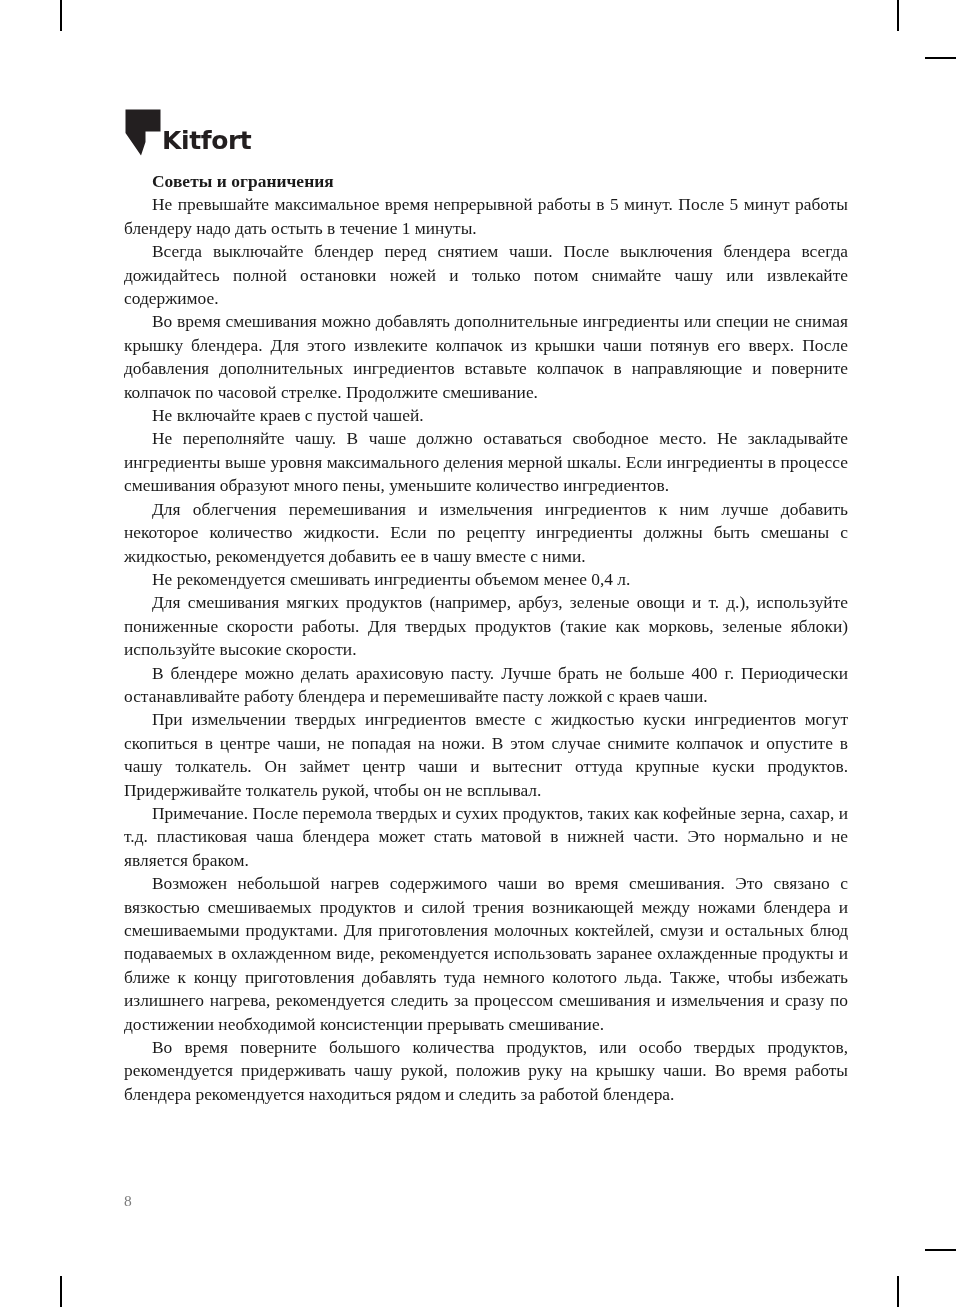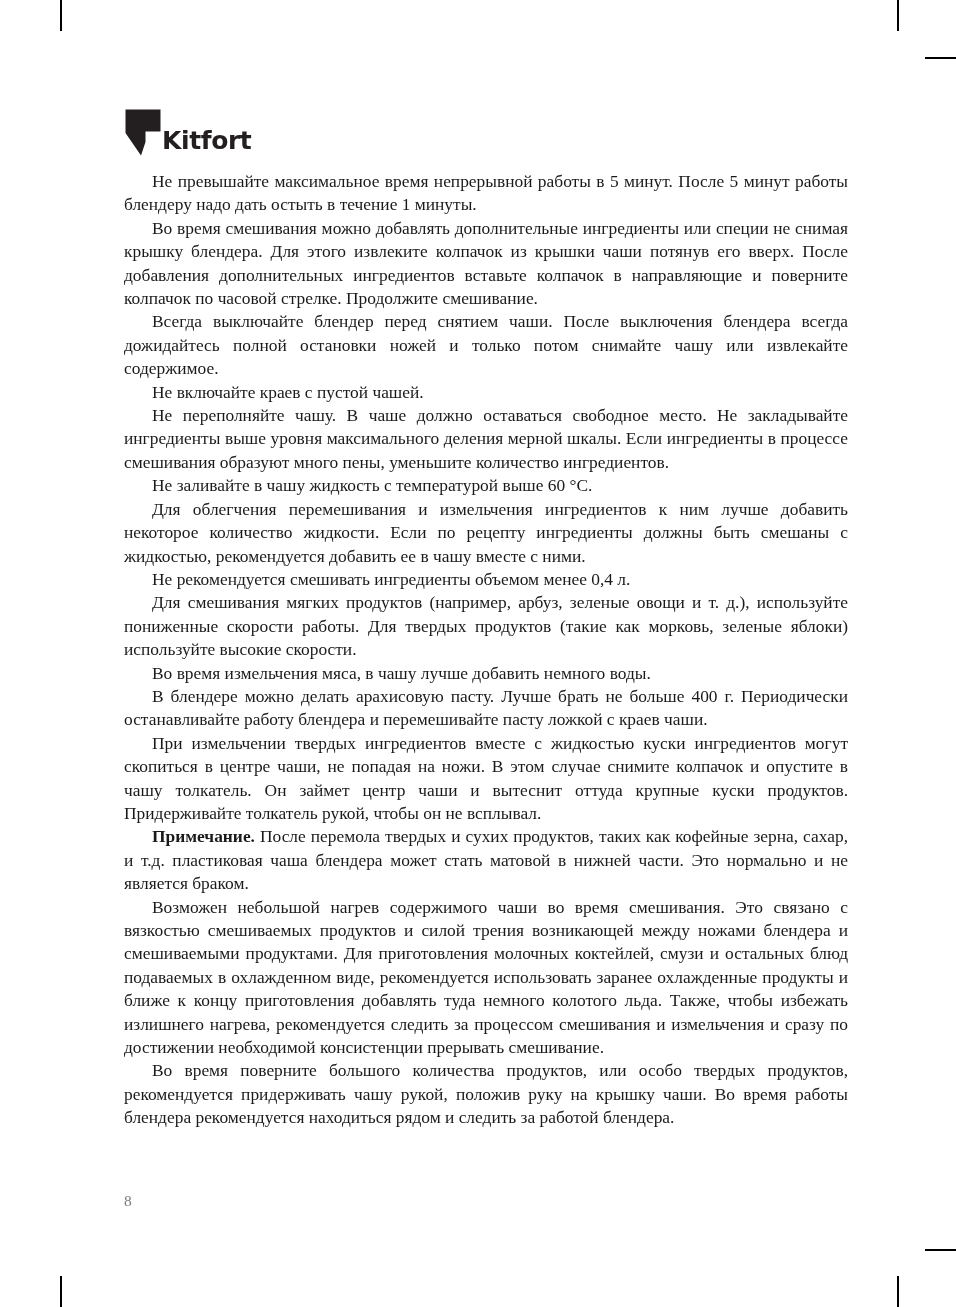--- a/index.html
+++ b/index.html
@@ -83,21 +83,21 @@
 
   p.para {
     margin: 0;
     padding: 0;
     text-indent: 28px;
     text-align: justify;
     text-justify: inter-word;
     line-height: 1.345;
     hyphens: manual;
   }
-  p.para b { font-weight: bold; }
+  p.para b { font-weight: normal; }
 
   
 
   
   .page-number {
     position: absolute;
     left: 124px;
     top: 1192px;
     font-size: 15.5px;
     color: #7b7b7b;
@@ -122,31 +122,30 @@
       <span class="brand-mark">
         <svg width="36" height="47" viewBox="0 0 36 47" xmlns="http://www.w3.org/2000/svg">
           <path d="M0.5 0.5 H35.5 V22.5 H20.5 V33.0 L16.0 46.5 L0.5 24.0 Z" fill="#231f20"></path>
         </svg>
       </span>
       <span class="brand-name">Kitfort</span>
     </div>
 
     <div class="doc-body">
 
+      <h2 class="section-heading">Советы и ограничения</h2>
 
       <p class="para">Не превышайте максимальное время непрерывной работы в 5 минут. После 5 минут работы блендеру надо дать остыть в течение 1 минуты.</p>
+      <p class="para">Всегда выключайте блендер перед снятием чаши. После выключения блендера всегда дожидайтесь полной остановки ножей и только потом снимайте чашу или извлекайте содержимое.</p>
       <p class="para">Во время смешивания можно добавлять дополнительные ингредиенты или специи не снимая крышку блендера. Для этого извлеките колпачок из крышки чаши потянув его вверх. После добавления дополнительных ингредиентов вставьте колпачок в направляющие и поверните колпачок по часовой стрелке. Продолжите смешивание.</p>
-      <p class="para">Всегда выключайте блендер перед снятием чаши. После выключения блендера всегда дожидайтесь полной остановки ножей и только потом снимайте чашу или извлекайте содержимое.</p>
       <p class="para">Не включайте краев с пустой чашей.</p>
       <p class="para">Не переполняйте чашу. В чаше должно оставаться свободное место. Не закладывайте ингредиенты выше уровня максимального деления мерной шкалы. Если ингредиенты в процессе смешивания образуют много пены, уменьшите количество ингредиентов.</p>
-      <p class="para">Не заливайте в чашу жидкость с температурой выше 60 °С.</p>
       <p class="para">Для облегчения перемешивания и измельчения ингредиентов к ним лучше добавить некоторое количество жидкости. Если по рецепту ингредиенты должны быть смешаны с жидкостью, рекомендуется добавить ее в чашу вместе с ними.</p>
       <p class="para">Не рекомендуется смешивать ингредиенты объемом менее 0,4 л.</p>
       <p class="para">Для смешивания мягких продуктов (например, арбуз, зеленые овощи и т. д.), используйте пониженные скорости работы. Для твердых продуктов (такие как морковь, зеленые яблоки) используйте высокие скорости.</p>
-      <p class="para">Во время измельчения мяса, в чашу лучше добавить немного воды.</p>
       <p class="para">В блендере можно делать арахисовую пасту. Лучше брать не больше 400 г. Периодически останавливайте работу блендера и перемешивайте пасту ложкой с краев чаши.</p>
       <p class="para">При измельчении твердых ингредиентов вместе с жидкостью куски ингредиентов могут скопиться в центре чаши, не попадая на ножи. В этом случае снимите колпачок и опустите в чашу толкатель. Он займет центр чаши и вытеснит оттуда крупные куски продуктов. Придерживайте толкатель рукой, чтобы он не всплывал.</p>
 
       <p class="para"><b>Примечание.</b><span> После перемола твердых и сухих продуктов, таких как кофейные зерна, сахар, и т.д. пластиковая чаша блендера может стать матовой в нижней части. Это нормально и не является браком.</span></p>
 
       <p class="para">Возможен небольшой нагрев содержимого чаши во время смешивания. Это связано с вязкостью смешиваемых продуктов и силой трения возникающей между ножами блендера и смешиваемыми продуктами. Для приготовления молочных коктейлей, смузи и остальных блюд подаваемых в охлажденном виде, рекомендуется использовать заранее охлажденные продукты и ближе к концу приготовления добавлять туда немного колотого льда. Также, чтобы избежать излишнего нагрева, рекомендуется следить за процессом смешивания и измельчения и сразу по достижении необходимой консистенции прерывать смешивание.</p>
       <p class="para">Во время поверните большого количества продуктов, или особо твердых продуктов, рекомендуется придерживать чашу рукой, положив руку на крышку чаши. Во время работы блендера рекомендуется находиться рядом и следить за работой блендера.</p>
 
     </div>
   </div>

